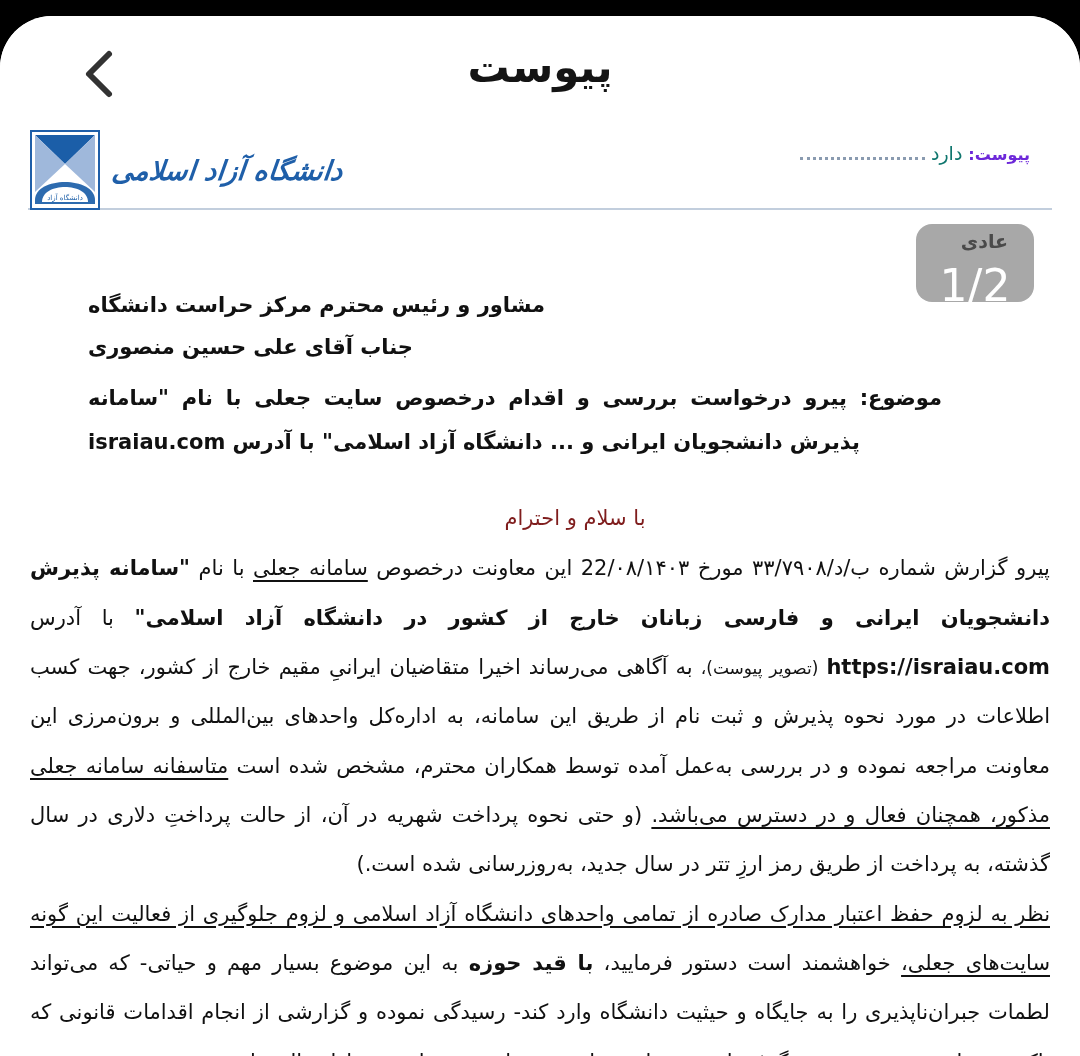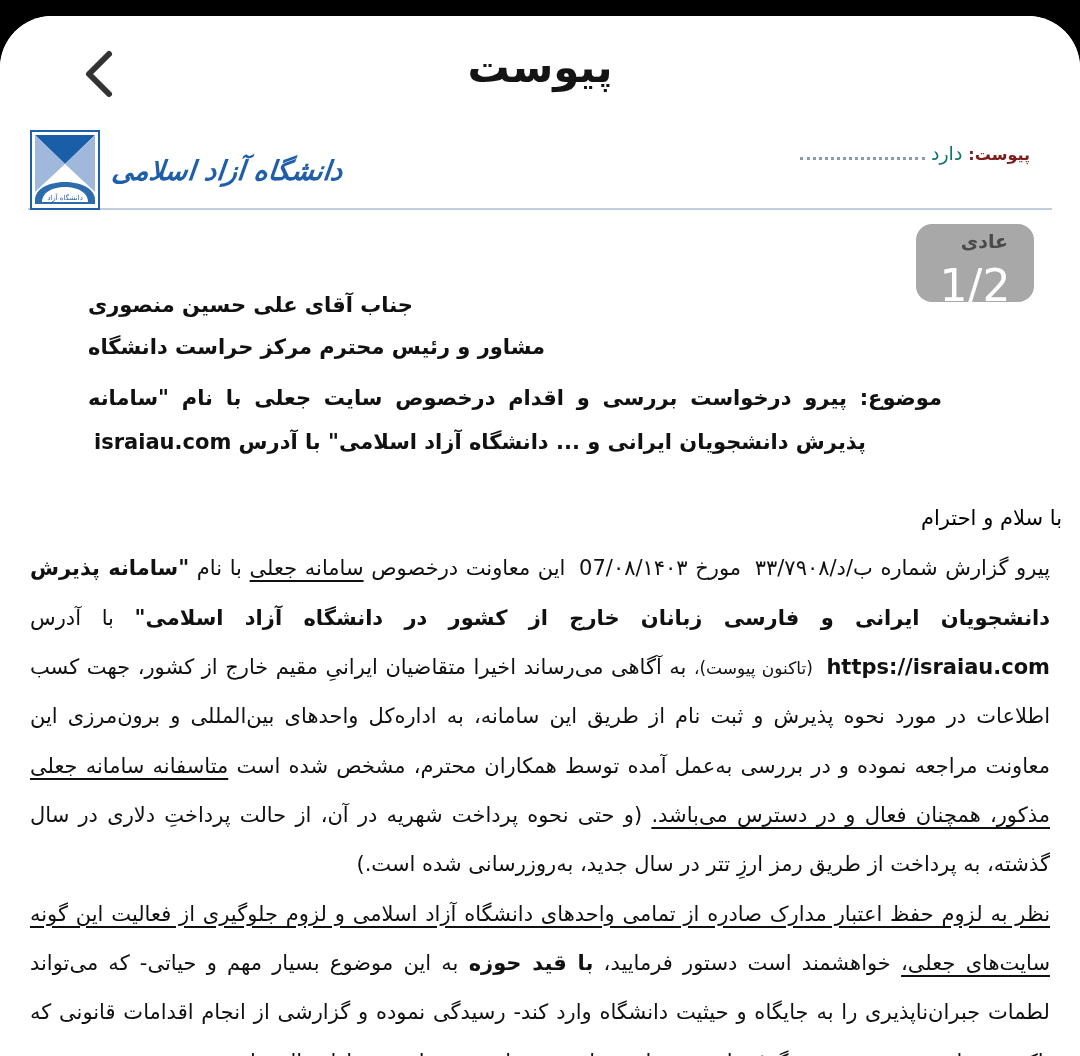--- a/index.html
+++ b/index.html
@@ -101,21 +101,21 @@
     top: 14px;
     right: 32px;
     display: flex;
     align-items: baseline;
     direction: rtl;
     gap: 6px;
     width: 230px;
   }
   .attach-label {
     font-size: 16px;
-    color: #7f1d1d;
+    color: #6d28d9;
     font-weight: bold;
     white-space: nowrap;
   }
   .attach-value {
     font-size: 19px;
     color: #0f766e;
     white-space: nowrap;
   }
   .attach-dots {
     flex: 1 1 auto;
@@ -184,39 +184,39 @@
     font-size: 21px;
     font-weight: bold;
     color: #111111;
     line-height: 2.1;
   }
 
   
   .greeting {
     margin-top: 42px;
     padding-left: 70px;
-    text-align: right;
+    text-align: center;
     direction: rtl;
     font-size: 21px;
-    color: #000000;
+    color: #7f1d1d;
   }
   .body-text {
     margin-top: 14px;
     padding: 0 12px 0 12px;
     direction: rtl;
     font-size: 21px;
     color: #111111;
     line-height: 2.35;
     text-align: justify;
     text-align-last: right;
   }
   .body-text p { margin: 0; }
   .b { font-weight: bold; }
   .u { text-decoration: underline; text-underline-offset: 5px; }
-  .ltr { direction: ltr; unicode-bidi: embed; display: inline-block; margin-left: 6px; }
+  .ltr { direction: ltr; unicode-bidi: embed; display: inline-block; }
   .small { font-size: 17px; }
 </style>
 </head>
 <body>
 
 <div class="screen">
 
   <div class="appbar">
     <div class="back-btn">
       <svg width="42" height="52" viewBox="0 0 42 52">
@@ -253,45 +253,45 @@
     </div>
 
     <div class="hr-head"></div>
 
     <div class="badge">
       <span class="badge-word">عادی</span>
       <span class="badge-num">1/2</span>
     </div>
 
     <div class="addressee">
+      <div class="line">مشاور و رئیس محترم مرکز حراست دانشگاه</div>
       <div class="line">جناب آقای علی حسین منصوری</div>
-      <div class="line">مشاور و رئیس محترم مرکز حراست دانشگاه</div>
     </div>
 
     <div class="subject">
       <span>موضوع:</span>
       <span>پیرو درخواست بررسی و اقدام درخصوص سایت جعلی با نام "سامانه پذیرش دانشجویان ایرانی و ... دانشگاه آزاد اسلامی" با آدرس</span>
       <span class="ltr">israiau.com</span>
     </div>
 
     <div class="greeting">با سلام و احترام</div>
 
     <div class="body-text">
       <p>
         <span>پیرو گزارش شماره</span>
         <span class="ltr">۳۳/۷۹۰۸/ب/د</span>
         <span>مورخ</span>
-        <span class="ltr">07/۰۸/۱۴۰۳</span>
+        <span class="ltr">22/۰۸/۱۴۰۳</span>
         <span>این معاونت درخصوص</span>
         <span class="u">سامانه جعلی</span>
         <span>با نام</span>
         <span class="b">"سامانه پذیرش دانشجویان ایرانی و فارسی زبانان خارج از کشور در دانشگاه آزاد اسلامی"</span>
         <span>با آدرس</span>
         <span class="ltr b">https://israiau.com</span>
-        <span class="small">(تاکنون پیوست)،</span>
+        <span class="small">(تصویر پیوست)،</span>
         <span>به آگاهی می‌رساند اخیرا متقاضیان ایرانیِ مقیم خارج از کشور، جهت کسب اطلاعات در مورد نحوه پذیرش و ثبت نام از طریق این سامانه، به اداره‌کل واحدهای بین‌المللی و برون‌مرزی این معاونت مراجعه نموده و در بررسی به‌عمل آمده توسط همکاران محترم، مشخص شده است</span>
         <span class="u">متاسفانه سامانه جعلی مذکور، همچنان فعال و در دسترس می‌باشد.</span>
         <span>(و حتی نحوه پرداخت شهریه در آن، از حالت پرداختِ دلاری در سال گذشته، به پرداخت از طریق رمز ارزِ تتر در سال جدید، به‌روزرسانی شده است.)</span>
       </p>
       <p>
         <span class="u">نظر به لزوم حفظ اعتبار مدارک صادره از تمامی واحدهای دانشگاه آزاد اسلامی و لزوم جلوگیری از فعالیت این گونه سایت‌های جعلی،</span>
         <span>خواهشمند است دستور فرمایید،</span>
         <span class="b">با قید حوزه</span>
         <span>به این موضوع بسیار مهم و حیاتی- که می‌تواند لطمات جبران‌ناپذیری را به جایگاه و حیثیت دانشگاه وارد کند- رسیدگی نموده و گزارشی از انجام اقدامات قانونی که تاکنون در این خصوص صورت گرفته است، به این معاونت و سایر حوزه‌های ذیربط ارسال نمایند.</span>
       </p>

